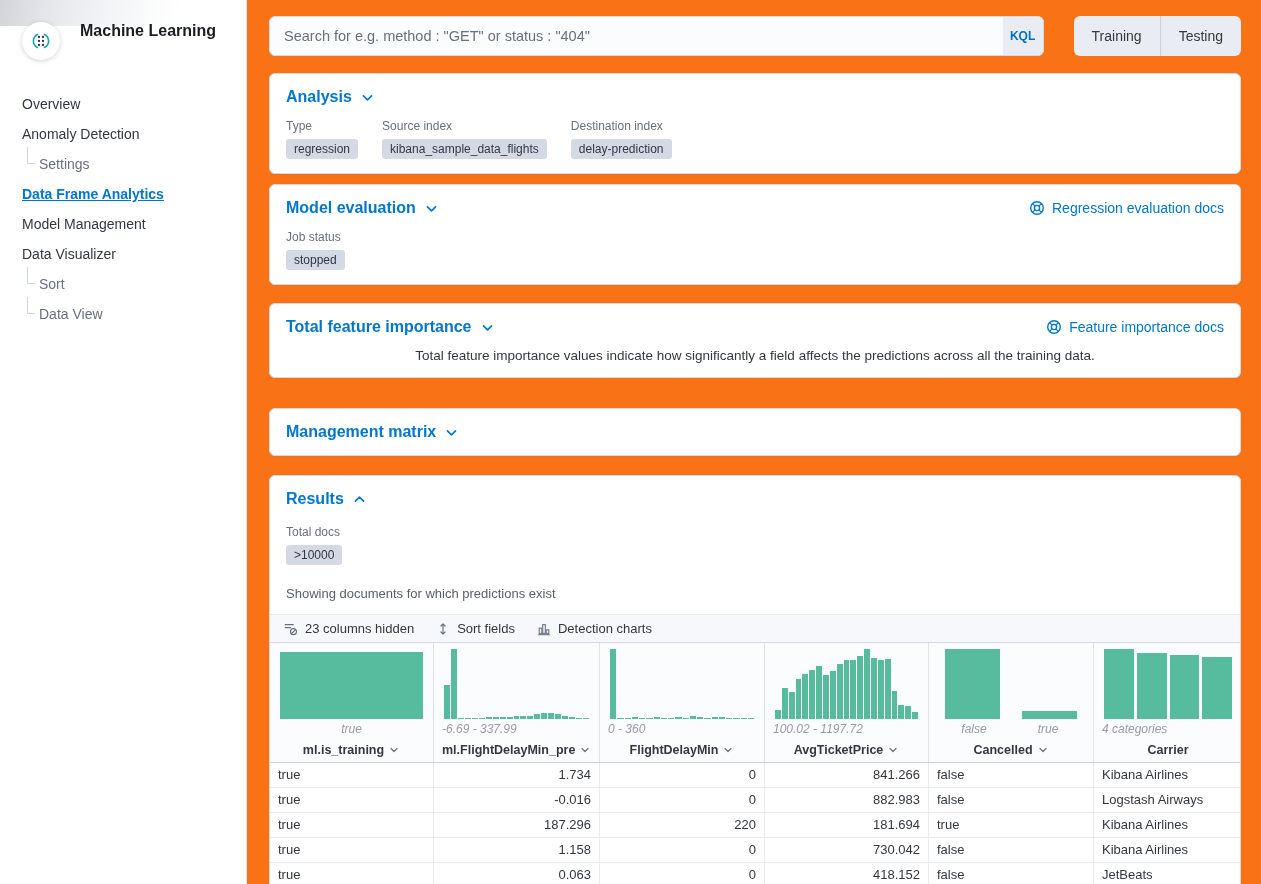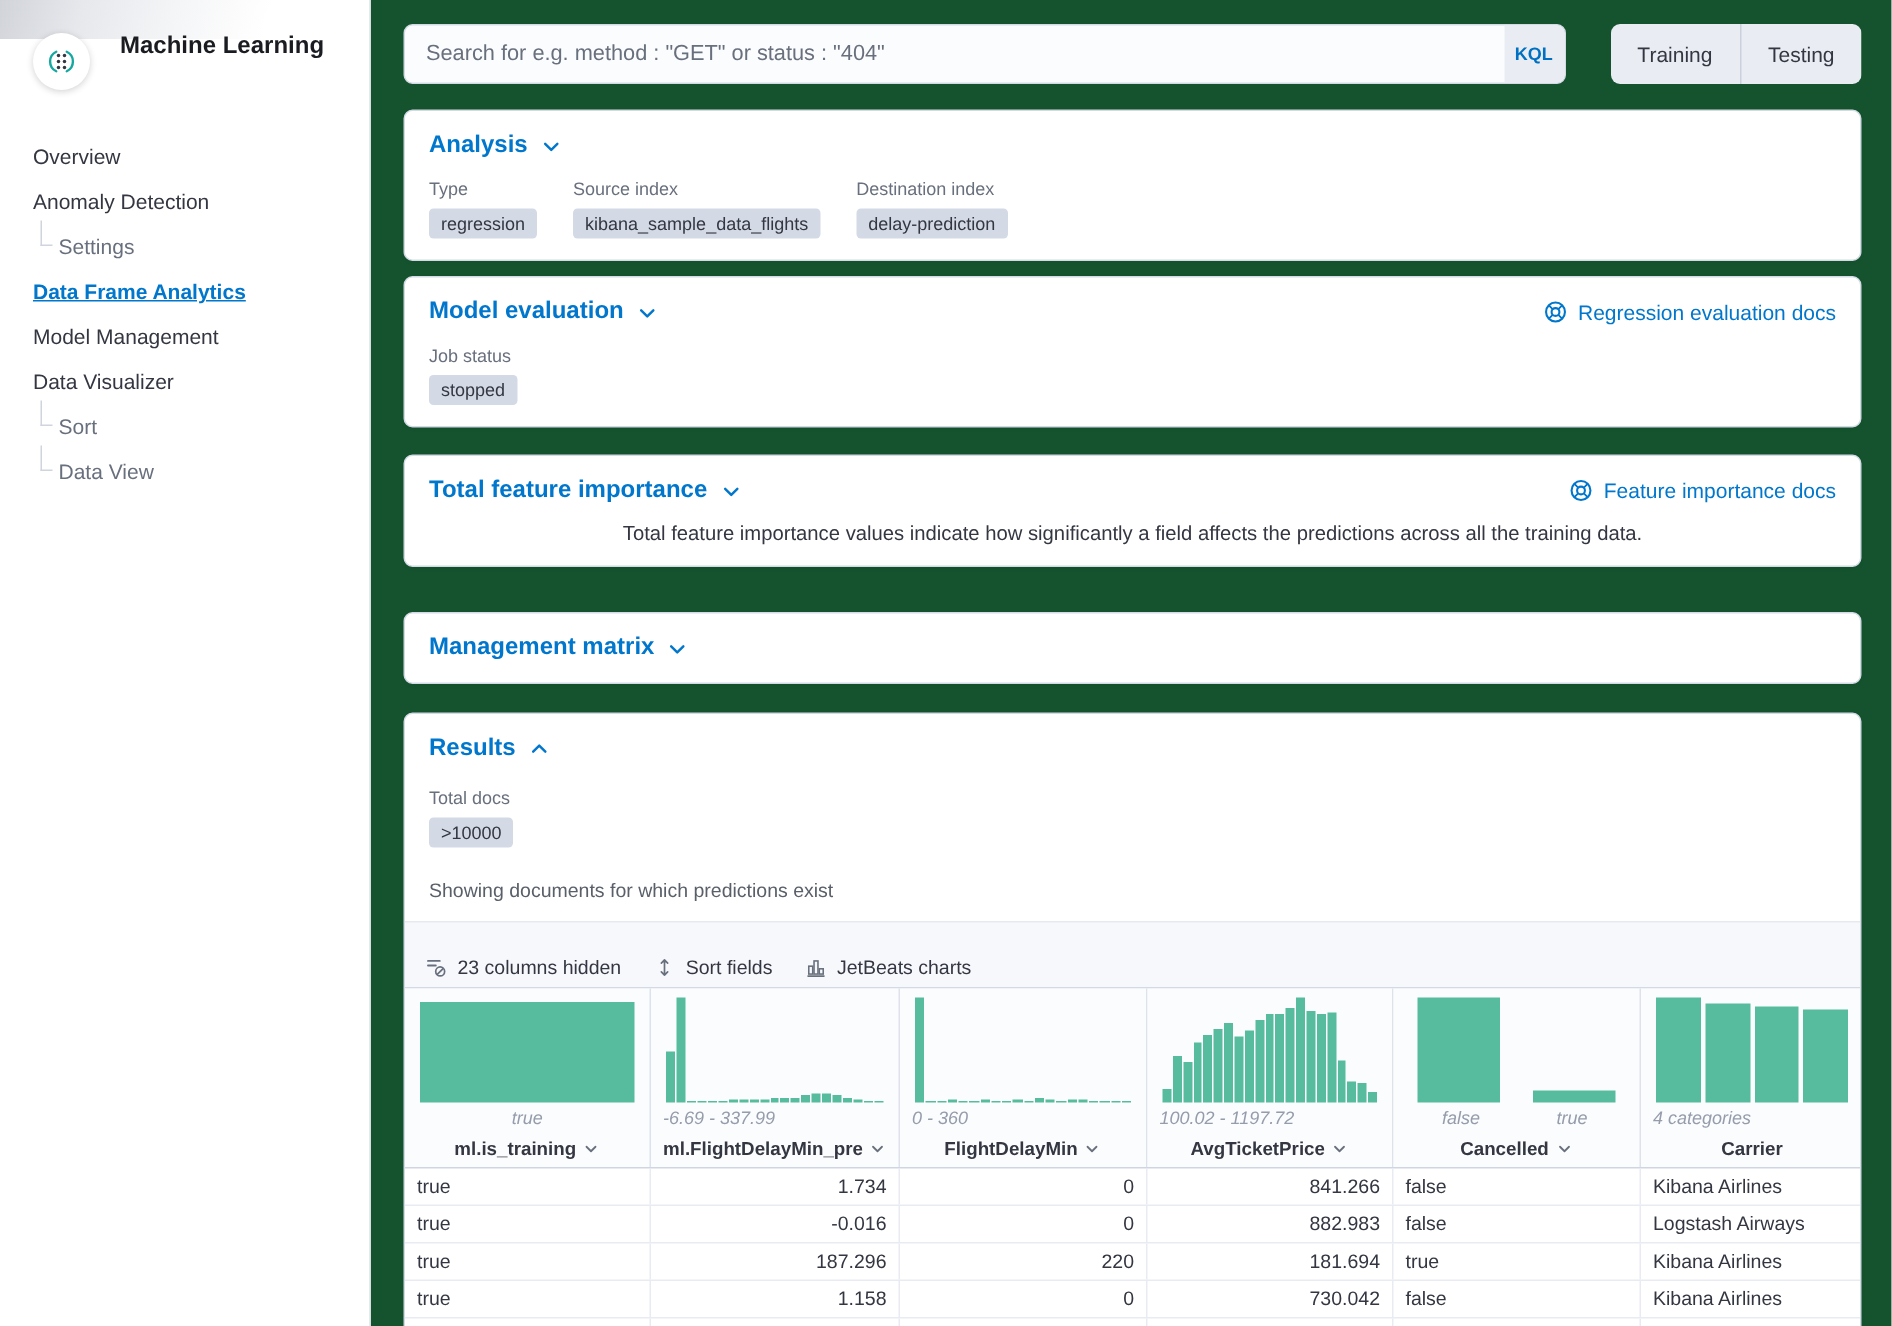--- a/index.html
+++ b/index.html
@@ -16,21 +16,21 @@
     display:flex; align-items:center; justify-content:center; }
   .app-title { font-size:16px; font-weight:700; color:#1a1c21; }
   nav { padding:36px 0 0 22px; display:flex; flex-direction:column; position:relative; }
   .nav-item { position:relative; font-size:14px; color:#343741; margin-bottom:14px; cursor:pointer; width:max-content; }
   .nav-item.sub { padding-left:17px; color:#69707d; }
   .nav-item.active { color:#0077CC; font-weight:700; text-decoration:underline; }
   .tree { position:absolute; left:5px; top:-9px; width:8px; height:17px;
     border-left:1px solid #cfd4dd; border-bottom:1px solid #cfd4dd; }
 
   
-  .main { flex:1; min-width:0; padding:16px 20px 0 22px; background:#14532d; }
+  .main { flex:1; min-width:0; padding:16px 20px 0 22px; background:#f97316; }
   .topbar { display:flex; align-items:center; gap:30px; }
   .search-box { flex:1; height:40px; background:#fbfcfe; border:1px solid #d3dae6; border-radius:6px;
     display:flex; align-items:stretch; overflow:hidden; }
   .search-box input { flex:1; border:none; outline:none; background:transparent; padding:0 14px;
     font-size:14.5px; color:#343741; font-family:inherit; }
   .search-box input::placeholder { color:#69707d; }
   .kql { width:40px; background:#e9edf3; color:#0071c2; font-size:12px; font-weight:700;
     display:flex; align-items:center; justify-content:center; cursor:pointer; }
   .btn-group { display:flex; height:40px; border-radius:6px; overflow:hidden; flex-shrink:0; }
   .btn-group button { background:#e9edf3; border:none; padding:0 18px; font-size:14px; font-weight:500;
@@ -52,21 +52,21 @@
   .desc { margin-top:12px; font-size:13.5px; color:#343741;text-align:center; }
 
   
   .panel.results { padding:14px 0 0; overflow:hidden; }
   .results .sec-head, .results .meta { padding:0 16px; }
   .results .flabel { margin-top:17px; }
   .subtitle { margin-top:21px; margin-bottom:13px; font-size:13px; color:#5a6069; }
   .grid-toolbar { background:#f7f8fc; border-top:1px solid #e6e9f0; border-bottom:1px solid #d3dae6;
     padding:4px 12px; display:flex; align-items:center; gap:18px; }
   .tbtn { display:flex; align-items:center; gap:7px; background:none; border:none; cursor:pointer;
-    font-size:13px; font-weight:500; color:#343741; font-family:inherit; padding:2px 2px;margin-top:16px; }
+    font-size:13px; font-weight:500; color:#343741; font-family:inherit; padding:2px 2px; }
   .grid-head { display:flex; border-bottom:1px solid #cfd6e2; }
   .gcol { border-right:1px solid #dde2ec; padding:6px 8px 0; background:#fbfcfd; flex-shrink:0; }
   .gcol:last-child { border-right:none; }
   .hist { height:70px; display:flex; align-items:flex-end; gap:1px; padding:0 2px; }
   .hist.cat { gap:3px; } .hist.two { justify-content:space-between; padding:0 8px; }
   .bar { background:#57bb9e; flex:1; min-height:1px; }
   .bar.wide { flex:0 0 42%; }
   .range { font-size:12px; font-style:italic; color:#959cab; margin-top:3px; height:15px;
     white-space:nowrap; overflow:hidden; }
   .range.center { text-align:center; }
@@ -249,21 +249,21 @@
           </button>
           <button class="tbtn">
             <span>
               <svg width="14" height="14" viewBox="0 0 16 16">
                 <path d="M1.5 14.5h13" stroke="#69707d" stroke-width="1.3"></path>
                 <rect x="2.5" y="7" width="3" height="6" fill="none" stroke="#69707d" stroke-width="1.2"></rect>
                 <rect x="6.5" y="3" width="3" height="10" fill="none" stroke="#69707d" stroke-width="1.2"></rect>
                 <rect x="10.5" y="9" width="3" height="4" fill="none" stroke="#69707d" stroke-width="1.2"></rect>
               </svg>
             </span>
-            <span>JetBeats charts</span>
+            <span>Detection charts</span>
           </button>
         </div>
       <div class="grid-head" id="grid-head">
           <div class="gcol" style="width: 164px;">
             <div class="hist">
               <div class="bar" style="flex: 1 1 0%; height: 96%; background: rgb(87, 187, 158);"></div>
             </div>
             <div class="range center">true</div>
             <div class="cname">
               <span class="nm">ml.is_training</span>

